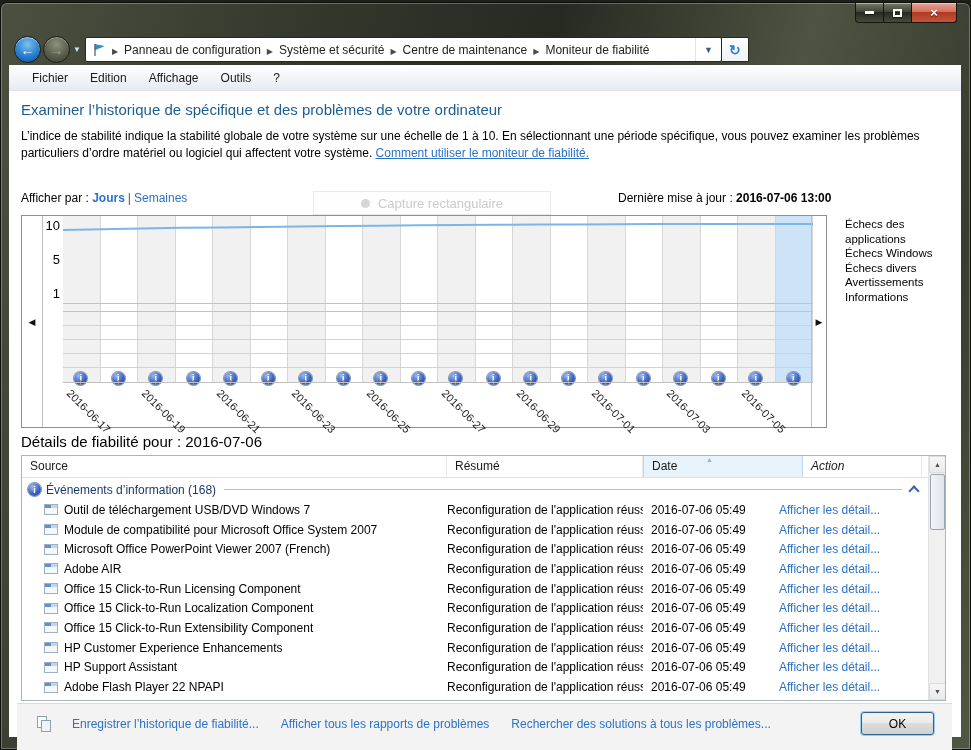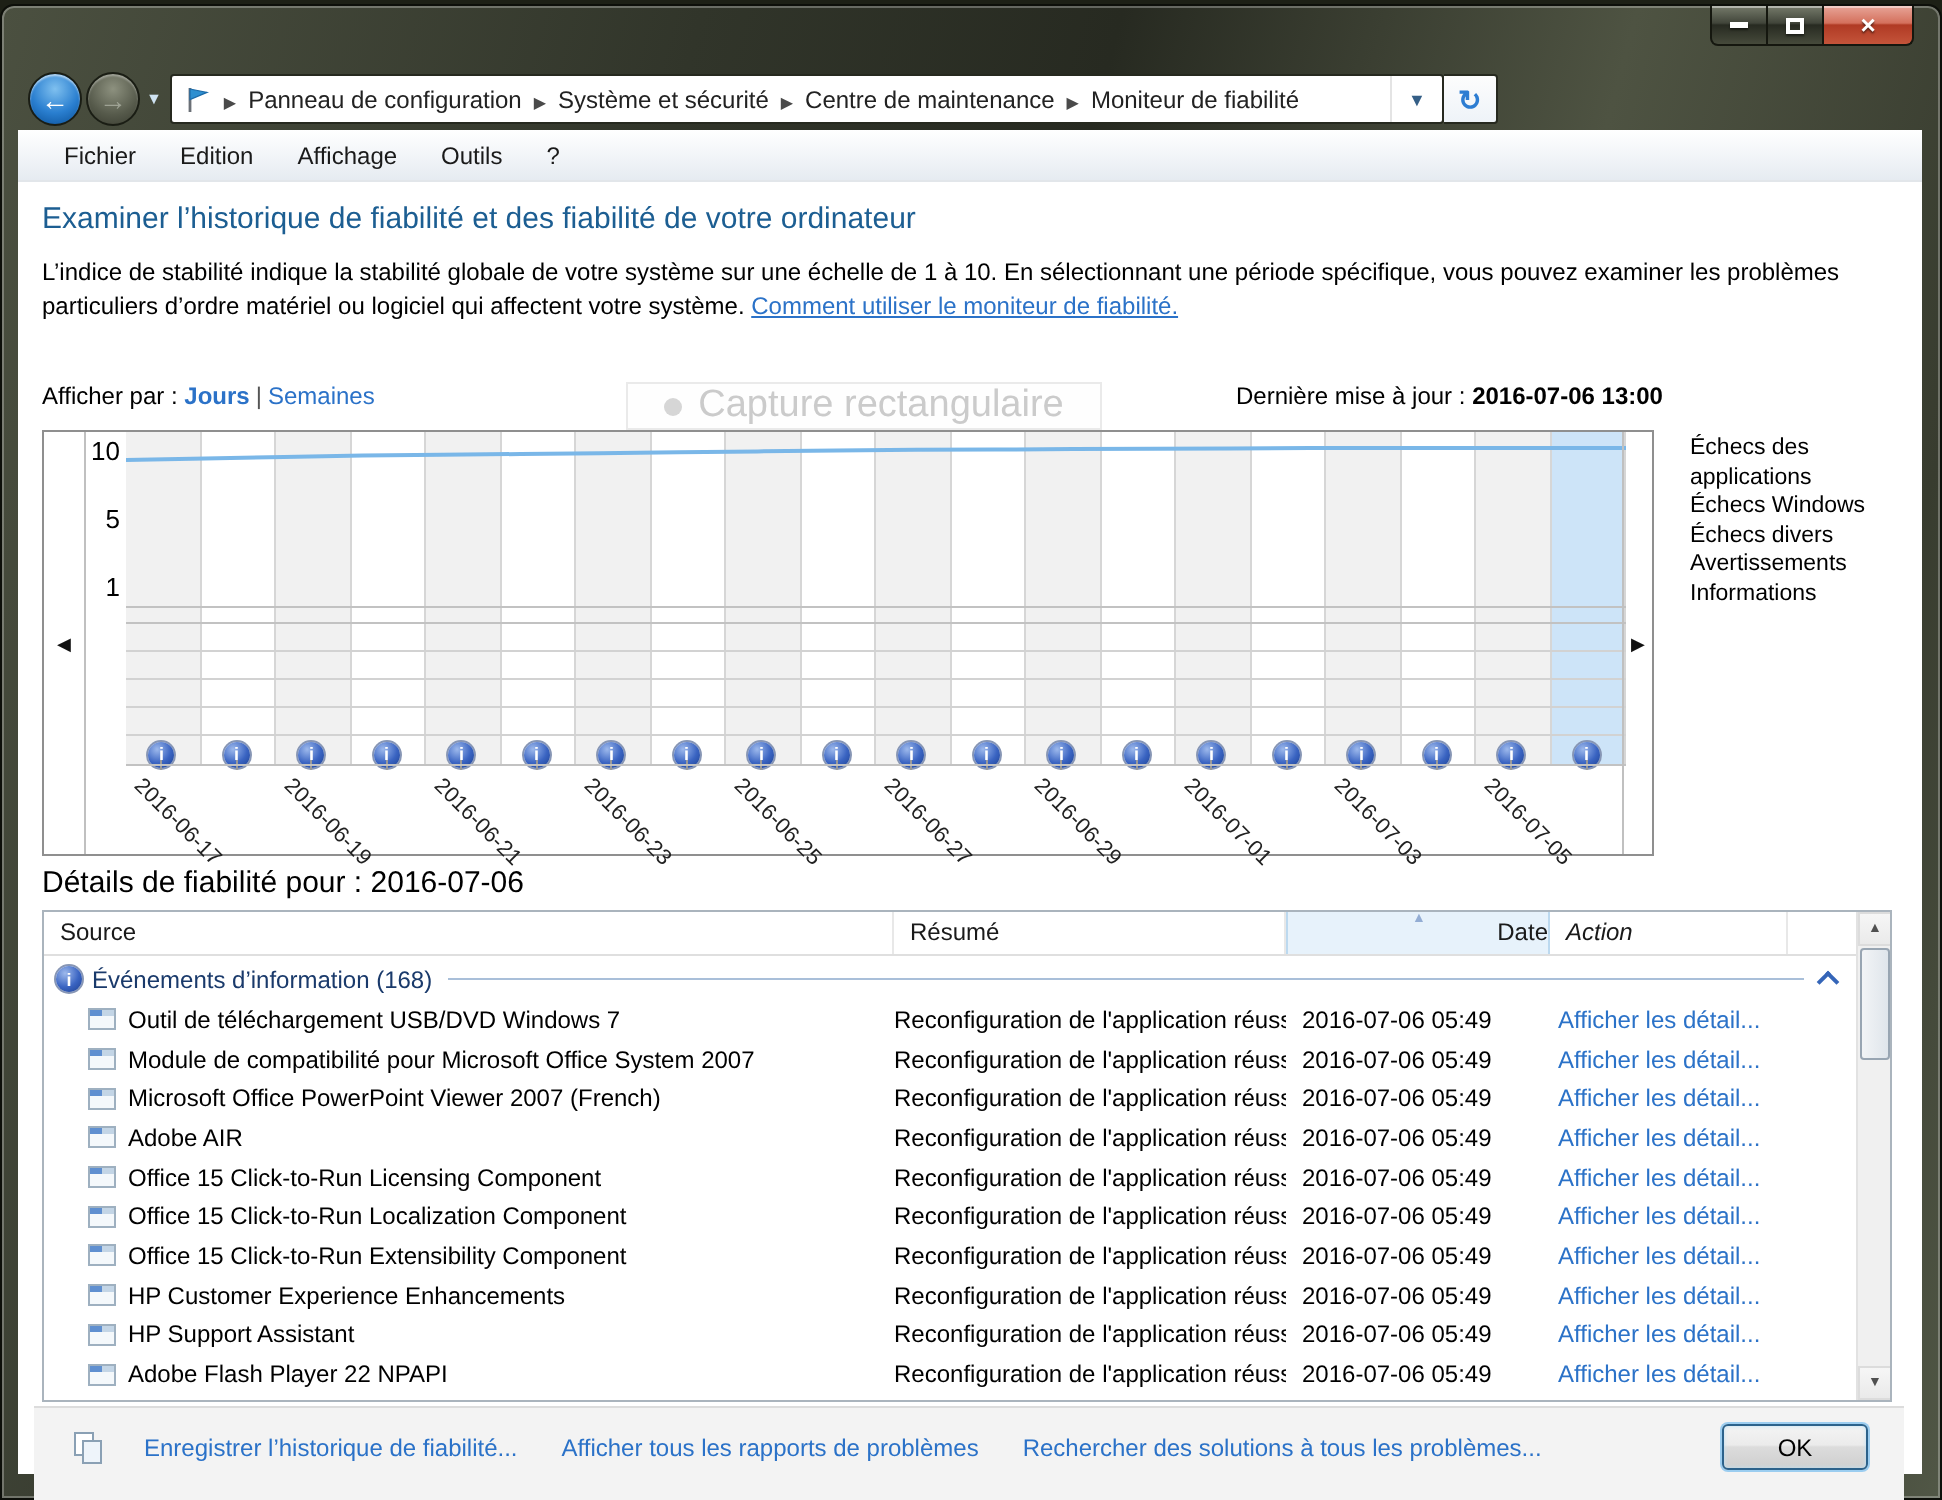--- a/index.html
+++ b/index.html
@@ -59,21 +59,21 @@
   .plain-link { color:#2b72c8; text-decoration:none; cursor:pointer; }
 
   .viewby { position:absolute; left:12px; top:126px; font-size:12px; color:#000; }
   .viewby .days { font-weight:bold; }
   .viewby .sep { color:#555; padding:0 3px; }
   .lastupdate { position:absolute; left:609px; top:126px; font-size:12px; color:#000; }
   .lastupdate b { font-weight:bold; }
 
   .ghost { position:absolute; left:304px; top:126px; width:238px; height:24px; background:rgba(253,253,253,.72);
     border:1px solid rgba(210,210,210,.45); display:flex; align-items:center; justify-content:center; gap:8px;
-    font-size:19px; color:#cbcbcb; }
+    font-size:13px; color:#cbcbcb; }
   .ghost .dot { width:9px; height:9px; border-radius:50%; background:#d6d6d6; }
 
   
   .chart-box { position:absolute; left:12px; top:150px; width:806px; height:213px; border:1px solid #8f8f8f; background:#fff; }
   .chart-left-strip { position:absolute; left:0; top:0; bottom:0; width:21px; border-right:1px solid #c0c0c0;
     display:flex; align-items:center; justify-content:center; font-size:9px; color:#111; cursor:pointer; }
   .chart-right-strip { position:absolute; right:0; top:0; bottom:0; width:15px; border-left:1px solid #c0c0c0;
     display:flex; align-items:center; justify-content:center; font-size:9px; color:#111; cursor:pointer; }
   .ylabels { position:absolute; left:21px; top:0; width:20px; height:166px; font-size:13px; color:#000; }
   .ylabels span { position:absolute; right:3px; }
@@ -96,21 +96,21 @@
 
   .legend { position:absolute; left:836px; top:152px; font-size:11.5px; color:#000; line-height:14.6px; }
 
   .details-heading { position:absolute; left:12px; top:368px; font-size:15px; color:#000; }
 
   
   .table { position:absolute; left:12px; top:390px; width:925px; height:246px; border:1px solid #aab4bd; overflow:hidden; background:#fff; }
   .thead { display:flex; height:22px; border-bottom:1px solid #dfdfdf; font-size:12px; color:#1a1a1a; }
   .th { padding:3px 0 0 8px; border-right:1px solid #e8e8e8; cursor:pointer; position:relative; }
   .th-source { width:425px; } .th-resume { width:196px; }
-  .th-date { width:132px; background:#e7f2fb; border-left:1px solid #bcd9ef; border-right:1px solid #bcd9ef;text-align:right; }
+  .th-date { width:160px; background:#e7f2fb; border-left:1px solid #bcd9ef; border-right:1px solid #bcd9ef; }
   .th-action { width:119px;font-style:italic; } .th-fill { flex:1; border-right:none; }
   .sort-arrow { position:absolute; top:0px; left:62px; font-size:7px; color:#93add4; }
 
   .tbody { position:absolute; left:0; top:23px; right:17px; bottom:0; overflow:hidden; }
   .group-row { display:flex; align-items:center; height:21px; padding-left:6px; cursor:pointer; }
   .group-label { color:#1a3a6b; font-size:12px; margin-left:5px; white-space:nowrap; }
   .group-line { flex:1; border-top:1px solid #a9bfd9; margin:0 8px; }
   .collapse-chev { width:8px; height:8px; border-left:2px solid #3565b8; border-top:2px solid #3565b8;
     transform:rotate(45deg); margin:3px 10px 0 0; cursor:pointer; }
 
@@ -180,21 +180,21 @@
 
     <div class="client">
       <div class="menubar" id="menu-bar">
           <span class="menu-item">Fichier</span>
           <span class="menu-item">Edition</span>
           <span class="menu-item">Affichage</span>
           <span class="menu-item">Outils</span>
           <span class="menu-item">?</span>
         </div>
 
-      <div class="page-title">Examiner l’historique de fiabilité et des fiabilité de votre ordinateur</div>
+      <div class="page-title">Examiner l’historique de spécifique et des problèmes de votre ordinateur</div>
       <div class="page-desc"><span>L’indice de stabilité indique la stabilité globale de votre système sur une échelle de 1 à 10. En sélectionnant une période spécifique, vous pouvez examiner les problèmes particuliers d’ordre matériel ou logiciel qui affectent votre système. </span><a class="link">Comment utiliser le moniteur de fiabilité.</a></div>
 
       <div class="viewby">
         <span>Afficher par :</span>
         <a class="plain-link days">Jours</a><span class="sep">|</span><a class="plain-link">Semaines</a>
       </div>
 
       <div class="ghost">
         <span class="dot"></span>
         <span>Capture rectangulaire</span>

